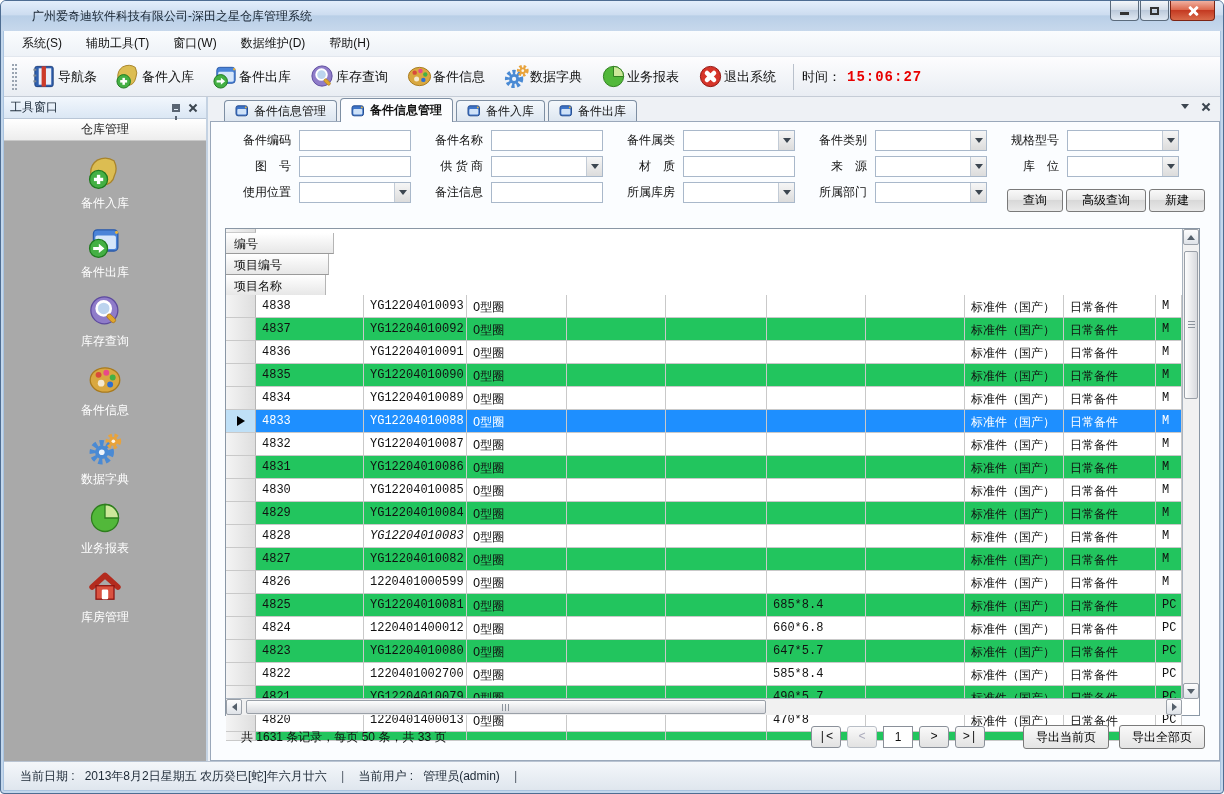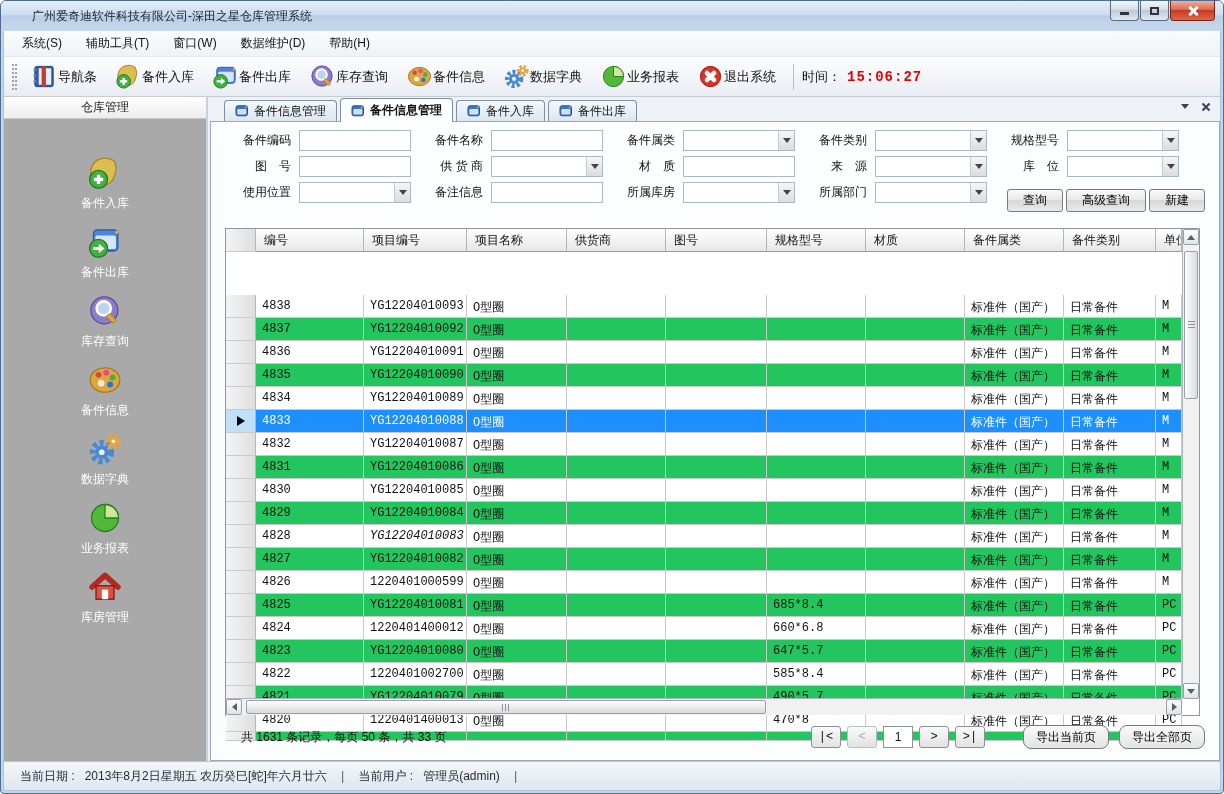--- a/index.html
+++ b/index.html
@@ -77,21 +77,21 @@
   .f-label{text-align:right;white-space:nowrap;}
   .tbox{height:21px;border:1px solid #a9b8ca;background:#fff;width:112px;font:12px "Liberation Sans",sans-serif;padding:0 3px;outline:none;}
   .selbox{position:relative;height:21px;border:1px solid #a9b8ca;background:#fff;width:112px;}
   .sel-btn{position:absolute;right:0;top:0;bottom:0;width:16px;background:linear-gradient(#f6f6f6,#dcdcdc);
     border-left:1px solid #c2cbd6;display:flex;align-items:center;justify-content:center;}
   .search-buttons{position:absolute;right:4px;bottom:6px;display:flex;gap:3px;}
   .btn{height:23px;padding:0 15px;border:1px solid #7a7a7a;border-radius:3px;font:12px "Liberation Sans",sans-serif;
     background:linear-gradient(#f9f9f9,#e9e9e9 45%,#d8d8d8 50%,#e9e9e9);cursor:pointer;}
   
   .grid-wrap{position:absolute;left:14px;top:106px;width:975px;height:488px;border:1px solid #8a97a5;background:#fff;}
-  .g-header{display:flex;height:23px;}
+  .g-header{display:flex;height:23px;flex-direction:column;}
   .g-h{background:linear-gradient(#ffffff,#e7e7e7);border-right:1px solid #b5b5b5;border-bottom:1px solid #9a9a9a;
     padding:3px 0 0 8px;overflow:hidden;white-space:nowrap;flex:none;}
   .g-body{position:absolute;top:23px;left:0;width:956px;height:447px;overflow:hidden;margin-top:43px;}
   .g-row{display:flex;height:23px;background:#fff;}
   .g-row.alt{background:#22c55e;}
   .g-row.sel{background:#1e8fff;color:#fff;}
   .g-row.partial{height:9px;overflow:hidden;}
   .g-c{border-right:1px solid #c9c9c9;border-bottom:1px solid #c9c9c9;padding:4px 0 0 6px;overflow:hidden;white-space:nowrap;
     font-family:"Liberation Mono","DejaVu Sans Mono",monospace;font-size:12px;flex:none;}
   .g-sel{width:30px;flex:none;background:linear-gradient(90deg,#f4f4f4,#dedede);border-right:1px solid #b5b5b5;border-bottom:1px solid #c9c9c9;
@@ -120,21 +120,21 @@
   
   .pager{position:absolute;left:14px;right:14px;top:602px;height:26px;display:flex;align-items:center;}
   .pg-summary{margin-left:16px;}
   .pg-spacer{flex:1;}
   .pg-btn{width:30px;height:22px;border:1px solid #8a9099;border-radius:3px;margin-left:6px;
     background:linear-gradient(#fafafa,#e2e2e2);font-family:"Liberation Mono","DejaVu Sans Mono",monospace;
     display:flex;align-items:center;justify-content:center;cursor:pointer;}
   .pg-btn.disabled{color:#aab;border-color:#b8bec6;}
   .pg-page{width:30px;height:22px;border:1px solid #8a9099;background:#fff;margin-left:6px;
     display:flex;align-items:center;justify-content:center;}
-  .pg-export{height:24px;padding:0 12px;border:1px solid #7a7a7a;border-radius:8px;margin-left:10px;
+  .pg-export{height:24px;padding:0 12px;border:1px solid #7a7a7a;border-radius:3px;margin-left:10px;
     background:linear-gradient(#f9f9f9,#e4e4e4);font:12px "Liberation Sans",sans-serif;cursor:pointer;}
   .pg-gap{width:28px;}
   
   .statusbar{position:absolute;left:3px;right:3px;bottom:3px;height:29px;
     background:linear-gradient(#f4f7fa,#dfe6ee);border-top:1px solid #b9c4d2;
     display:flex;align-items:center;padding-left:16px;gap:10px;color:#1c2835;}
   .icon svg,.tool-icon svg,.sb-icon svg,.tab-icon svg,.app-icon svg{width:100%;height:100%;display:block;}
 </style>
 </head>
 <body>
@@ -263,20 +263,29 @@
         </div>
       </div>
     <div class="tb-sep"></div>
     <span class="time-label">时间：</span>
     <span class="time-value">15:06:27</span>
   </div>
 
   <div class="body">
 
     <div class="sidebar">
+      <div class="sb-header">
+        <span class="sb-title">工具窗口</span>
+        <span class="sb-pin">
+            <span class="pin-shape"></span>
+          </span>
+        <span class="sb-close">
+            <span class="x-small"></span>
+          </span>
+      </div>
       <div class="sb-section">仓库管理</div>
       <div class="sb-items">
           <div class="sb-item">
             <span class="sb-icon icon">
               <svg viewBox="0 0 28 28">
                 <path d="M8 4 q7 -3.5 13 .5 q3 6 .5 11 q-1.5 8 -10 8 q-8 0 -8.5 -7.5 q-1 -8 5 -12z" fill="#dcbd52" stroke="#a8842c"></path>
                 <circle cx="9" cy="19" r="7" fill="#44b044" stroke="#1f7a1f"></circle>
                 <rect x="5.4" y="17.7" width="7.2" height="2.6" fill="#fff"></rect>
                 <rect x="7.7" y="15.4" width="2.6" height="7.2" fill="#fff"></rect>
               </svg>

